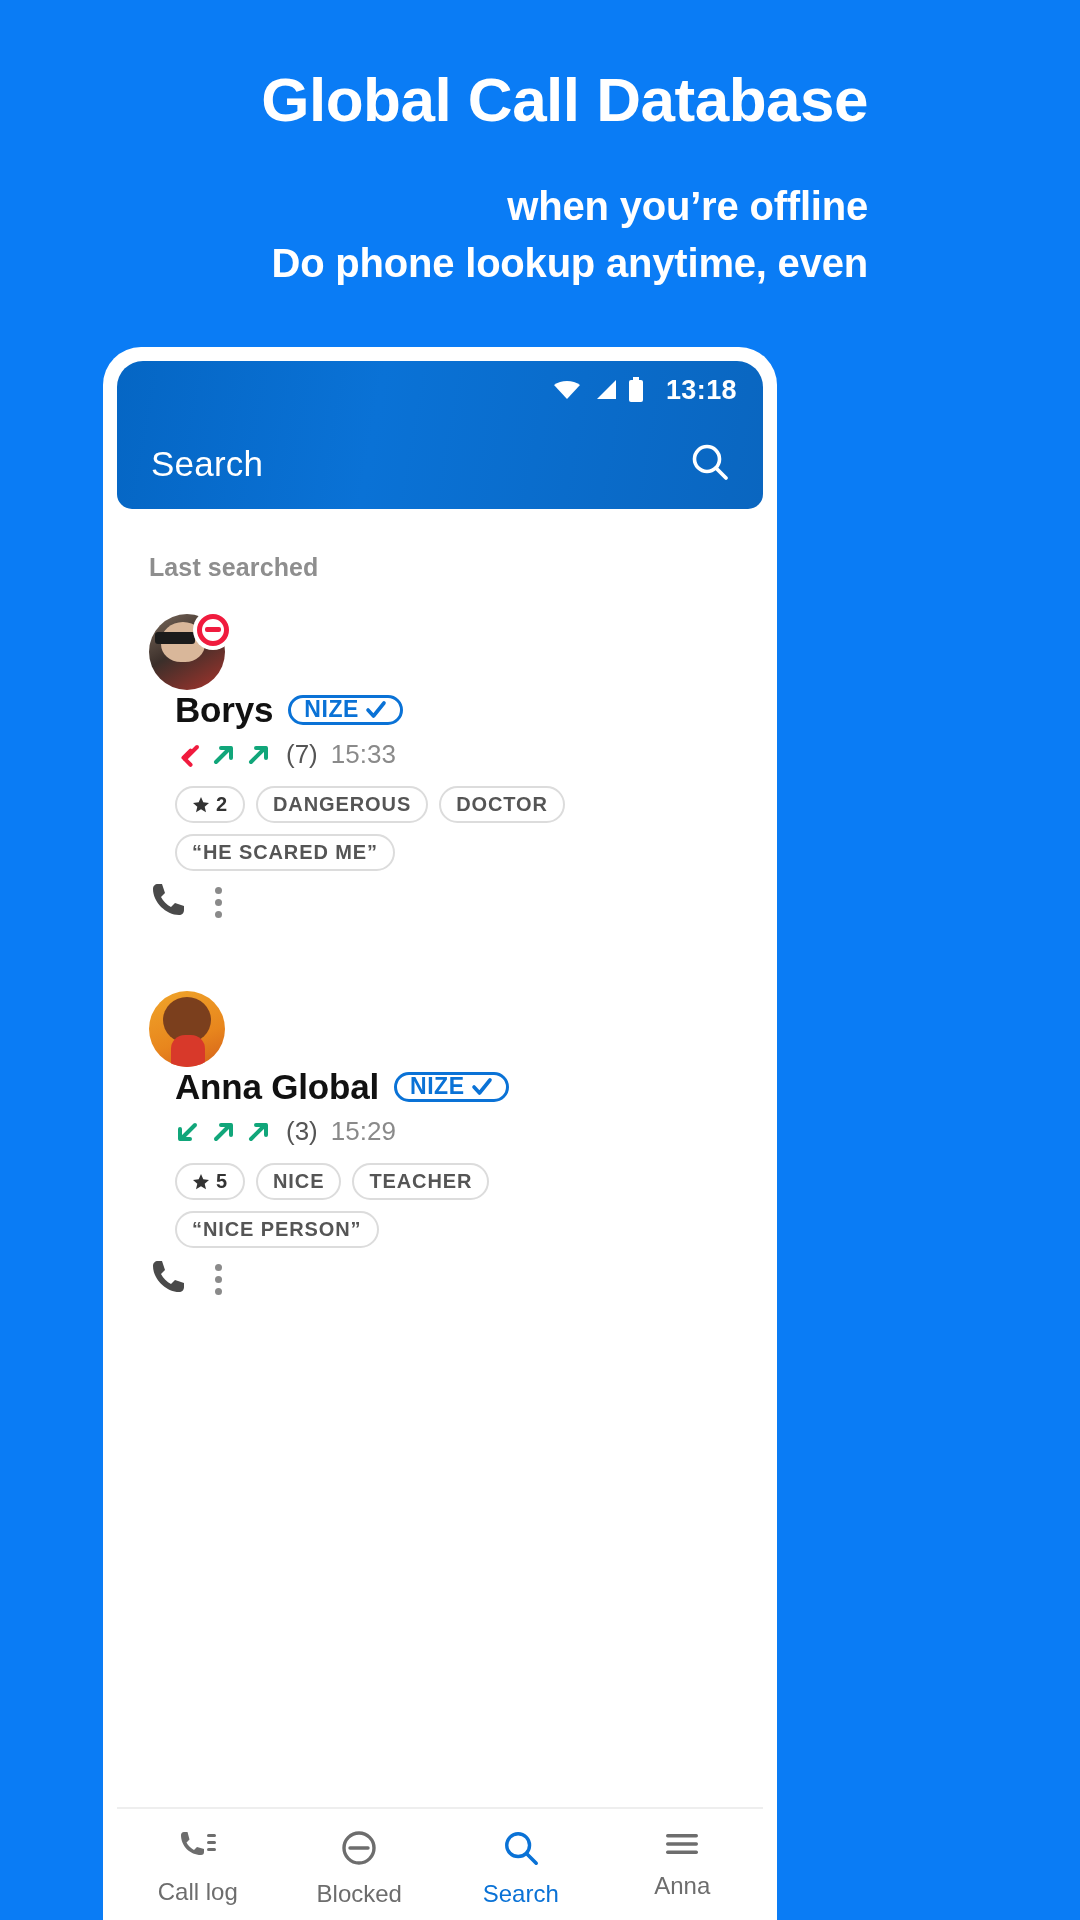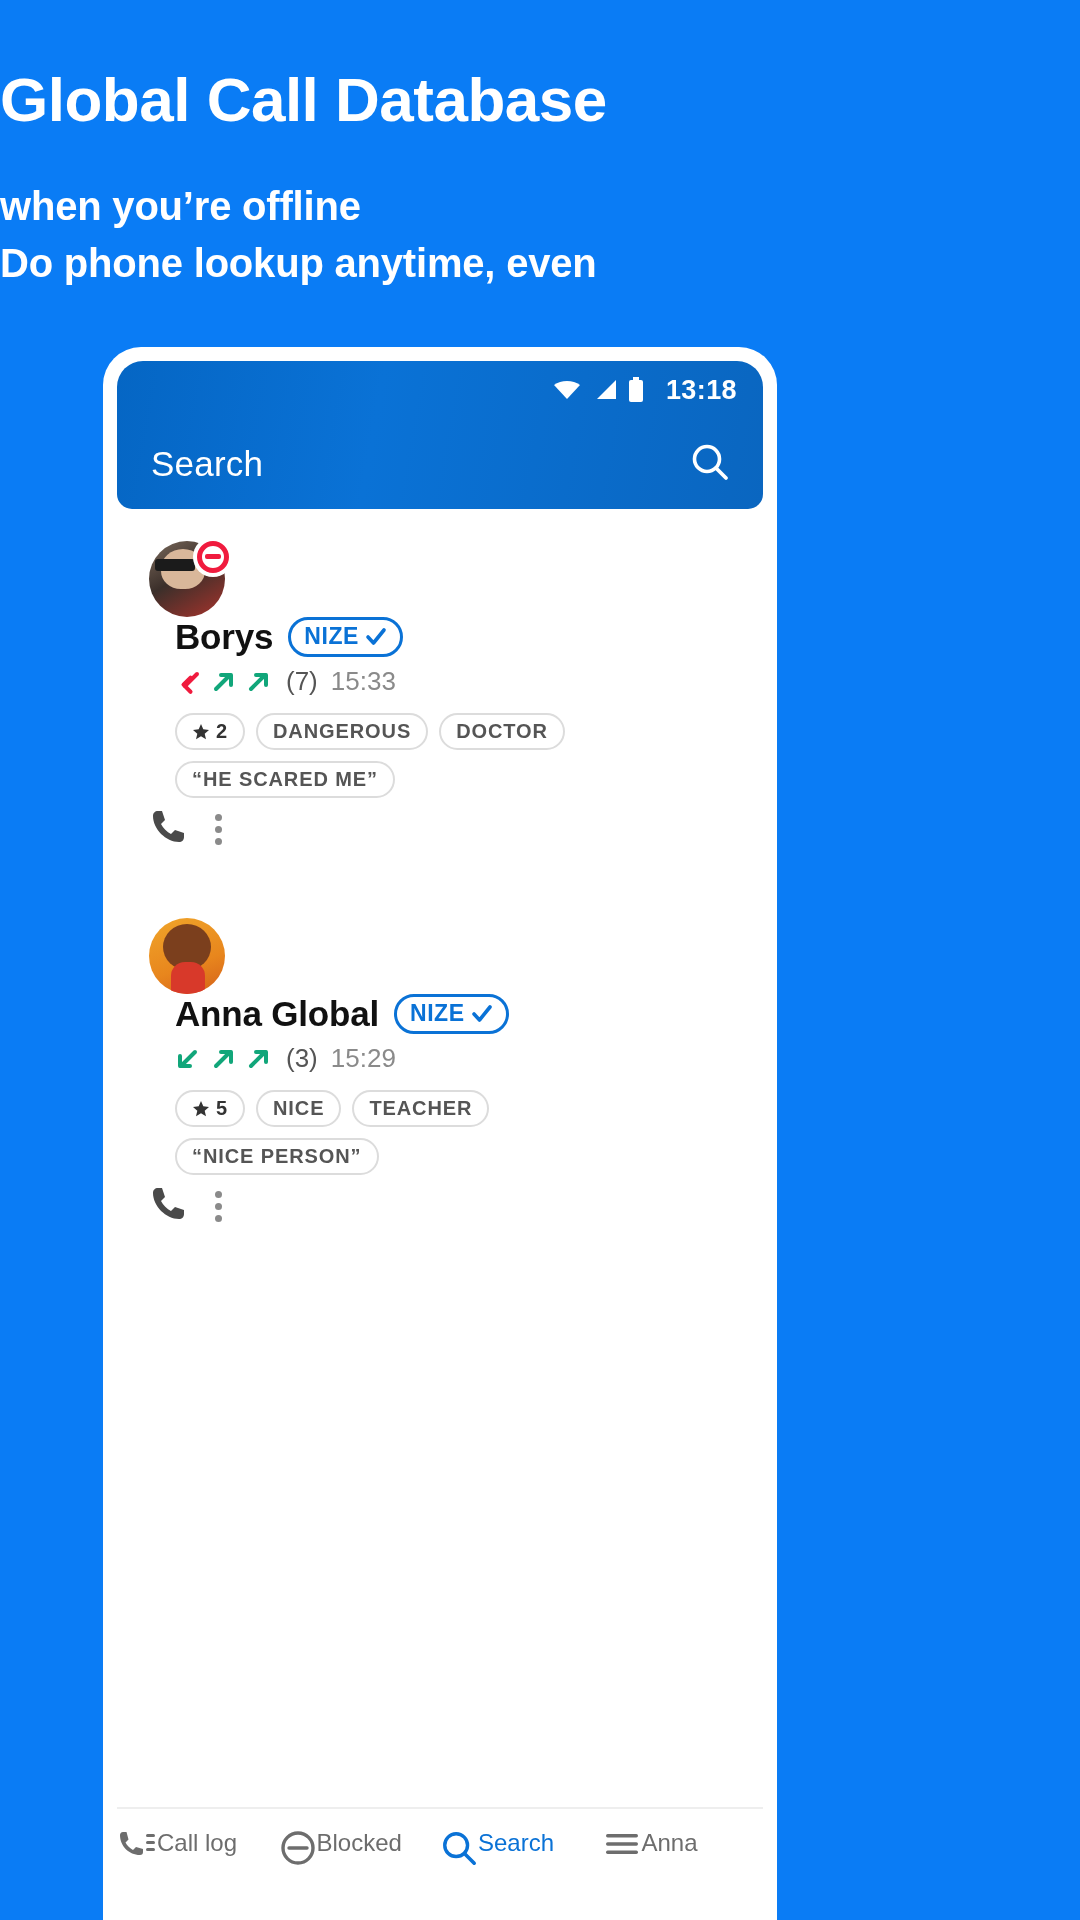--- a/index.html
+++ b/index.html
@@ -5,21 +5,21 @@
   * { margin:0; padding:0; box-sizing:border-box; }
   html,body { width:1080px; height:1920px; }
   body {
     font-family: "Liberation Sans", sans-serif;
     background: #0a7cf5;
     overflow: hidden;
     position: relative;
   }
 
   
-  .promo { width:868px; padding-top:66px; text-align:left; }
+  .promo { width:868px; padding-top:66px; text-align:right; }
   .promo-title {
     font-size:62px; font-weight:bold; color:#ffffff;
     letter-spacing:-0.5px; line-height:1.1;
   }
   .promo-sub {
     margin-top:44px; font-size:40px; font-weight:bold; color:#ffffff;
     line-height:1.42; letter-spacing:-0.2px;
   }
 
   
@@ -108,21 +108,21 @@
     content:""; position:absolute; left:3px; top:8px;
     width:16px; height:5px; background:#f01b3e; border-radius:2px;
   }
 
   .cbody { flex:1 1 auto; padding-left:26px; }
   .cname-row { display:flex; align-items:center; gap:15px; }
   .cname { font-size:35px; font-weight:bold; color:#111111; letter-spacing:-0.2px; }
   .nize {
     border:3px solid #0a72d6; border-radius:22px;
     padding:3px 13px 4px 13px; display:flex; align-items:center; gap:6px;
-    height:40px;
+    height:30px;
   }
   .nize span { color:#0a72d6; font-size:23px; font-weight:bold; letter-spacing:0.6px; }
 
   .cmeta { display:flex; align-items:center; gap:9px; margin-top:9px; }
   .cmeta .count { color:#555; font-size:26px; margin-left:6px; }
   .cmeta .time { color:#8a8a8a; font-size:26px; margin-left:4px; }
 
   .tags { display:flex; flex-wrap:wrap; gap:11px; margin-top:16px; max-width:420px; }
   .tag {
     border:2px solid #dcdcdc; border-radius:20px;
@@ -135,21 +135,21 @@
   .cactions { display:flex; align-items:flex-start; gap:26px; padding-top:8px; }
   .dots { display:flex; flex-direction:column; gap:5px; padding-top:8px; }
   .dots i { width:7px; height:7px; border-radius:50%; background:#8a8a8a; display:block; }
 
   
   .bottomnav {
     position:absolute; left:0; bottom:0; width:646px; height:140px;
     background:#ffffff; border-top:2px solid #eeeeee;
     display:flex; align-items:flex-start; padding-top:20px;
   }
-  .navitem { flex:1 1 0; display:flex; flex-direction:row; }
+  .navitem { flex:1 1 0; display:flex; flex-direction:column; align-items:center; gap:13px; }
   .navitem .lbl { font-size:24px; color:#6d6d6d; }
   .navitem.active .lbl { color:#0a72d6; }
 </style>
 </head>
 <body>
 
 <div class="promo">
   <div class="promo-title">Global Call Database</div>
   <div class="promo-sub">
     <div>when you’re offline</div>
@@ -188,20 +188,21 @@
           <svg width="42" height="42" viewBox="0 0 42 42">
             <circle cx="18" cy="18" r="12.5" fill="none" stroke="#fff" stroke-width="3.6"></circle>
             <line x1="27" y1="27" x2="37" y2="37" stroke="#fff" stroke-width="3.8" stroke-linecap="round"></line>
           </svg>
         </span>
       </div>
     </div>
 
     <div class="content">
 
+      <div class="section-title">Last searched</div>
 
       <div class="contact">
         <div class="avatar-wrap">
           <div class="avatar a1"></div>
           <div class="blocked-badge">
               <i></i>
             </div>
         </div>
         <div class="cbody">
           <div class="cname-row">

